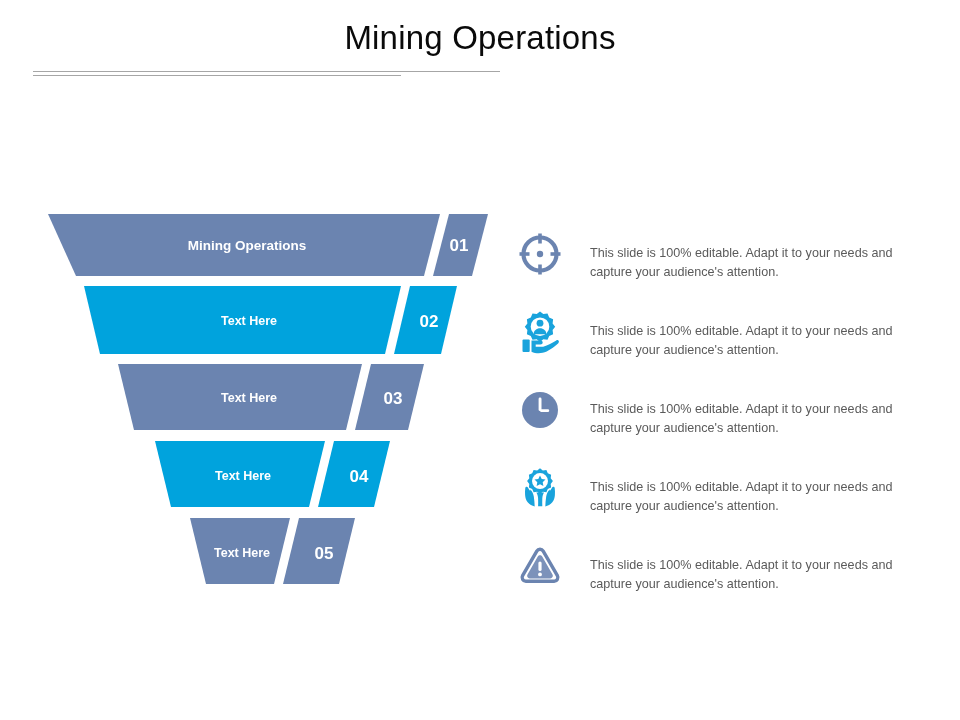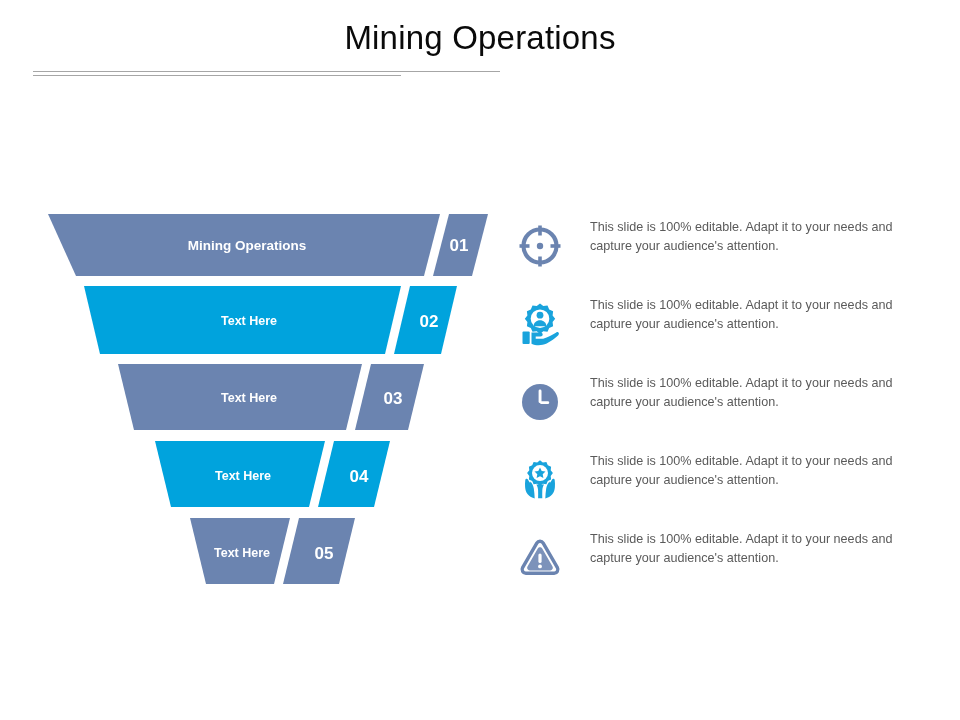--- a/index.html
+++ b/index.html
@@ -70,21 +70,21 @@
     font-size: 17px;
   }
 
   
   .info-row {
     position: absolute;
     left: 512px;
     width: 400px;
     height: 64px;
     display: flex;
-    align-items: flex-start;
+    align-items: flex-end;
   }
   .info-icon {
     width: 56px;
     height: 56px;
     flex: 0 0 56px;
     display: flex;
     align-items: center;
     justify-content: center;
   }
   .info-icon svg { display: block; }

